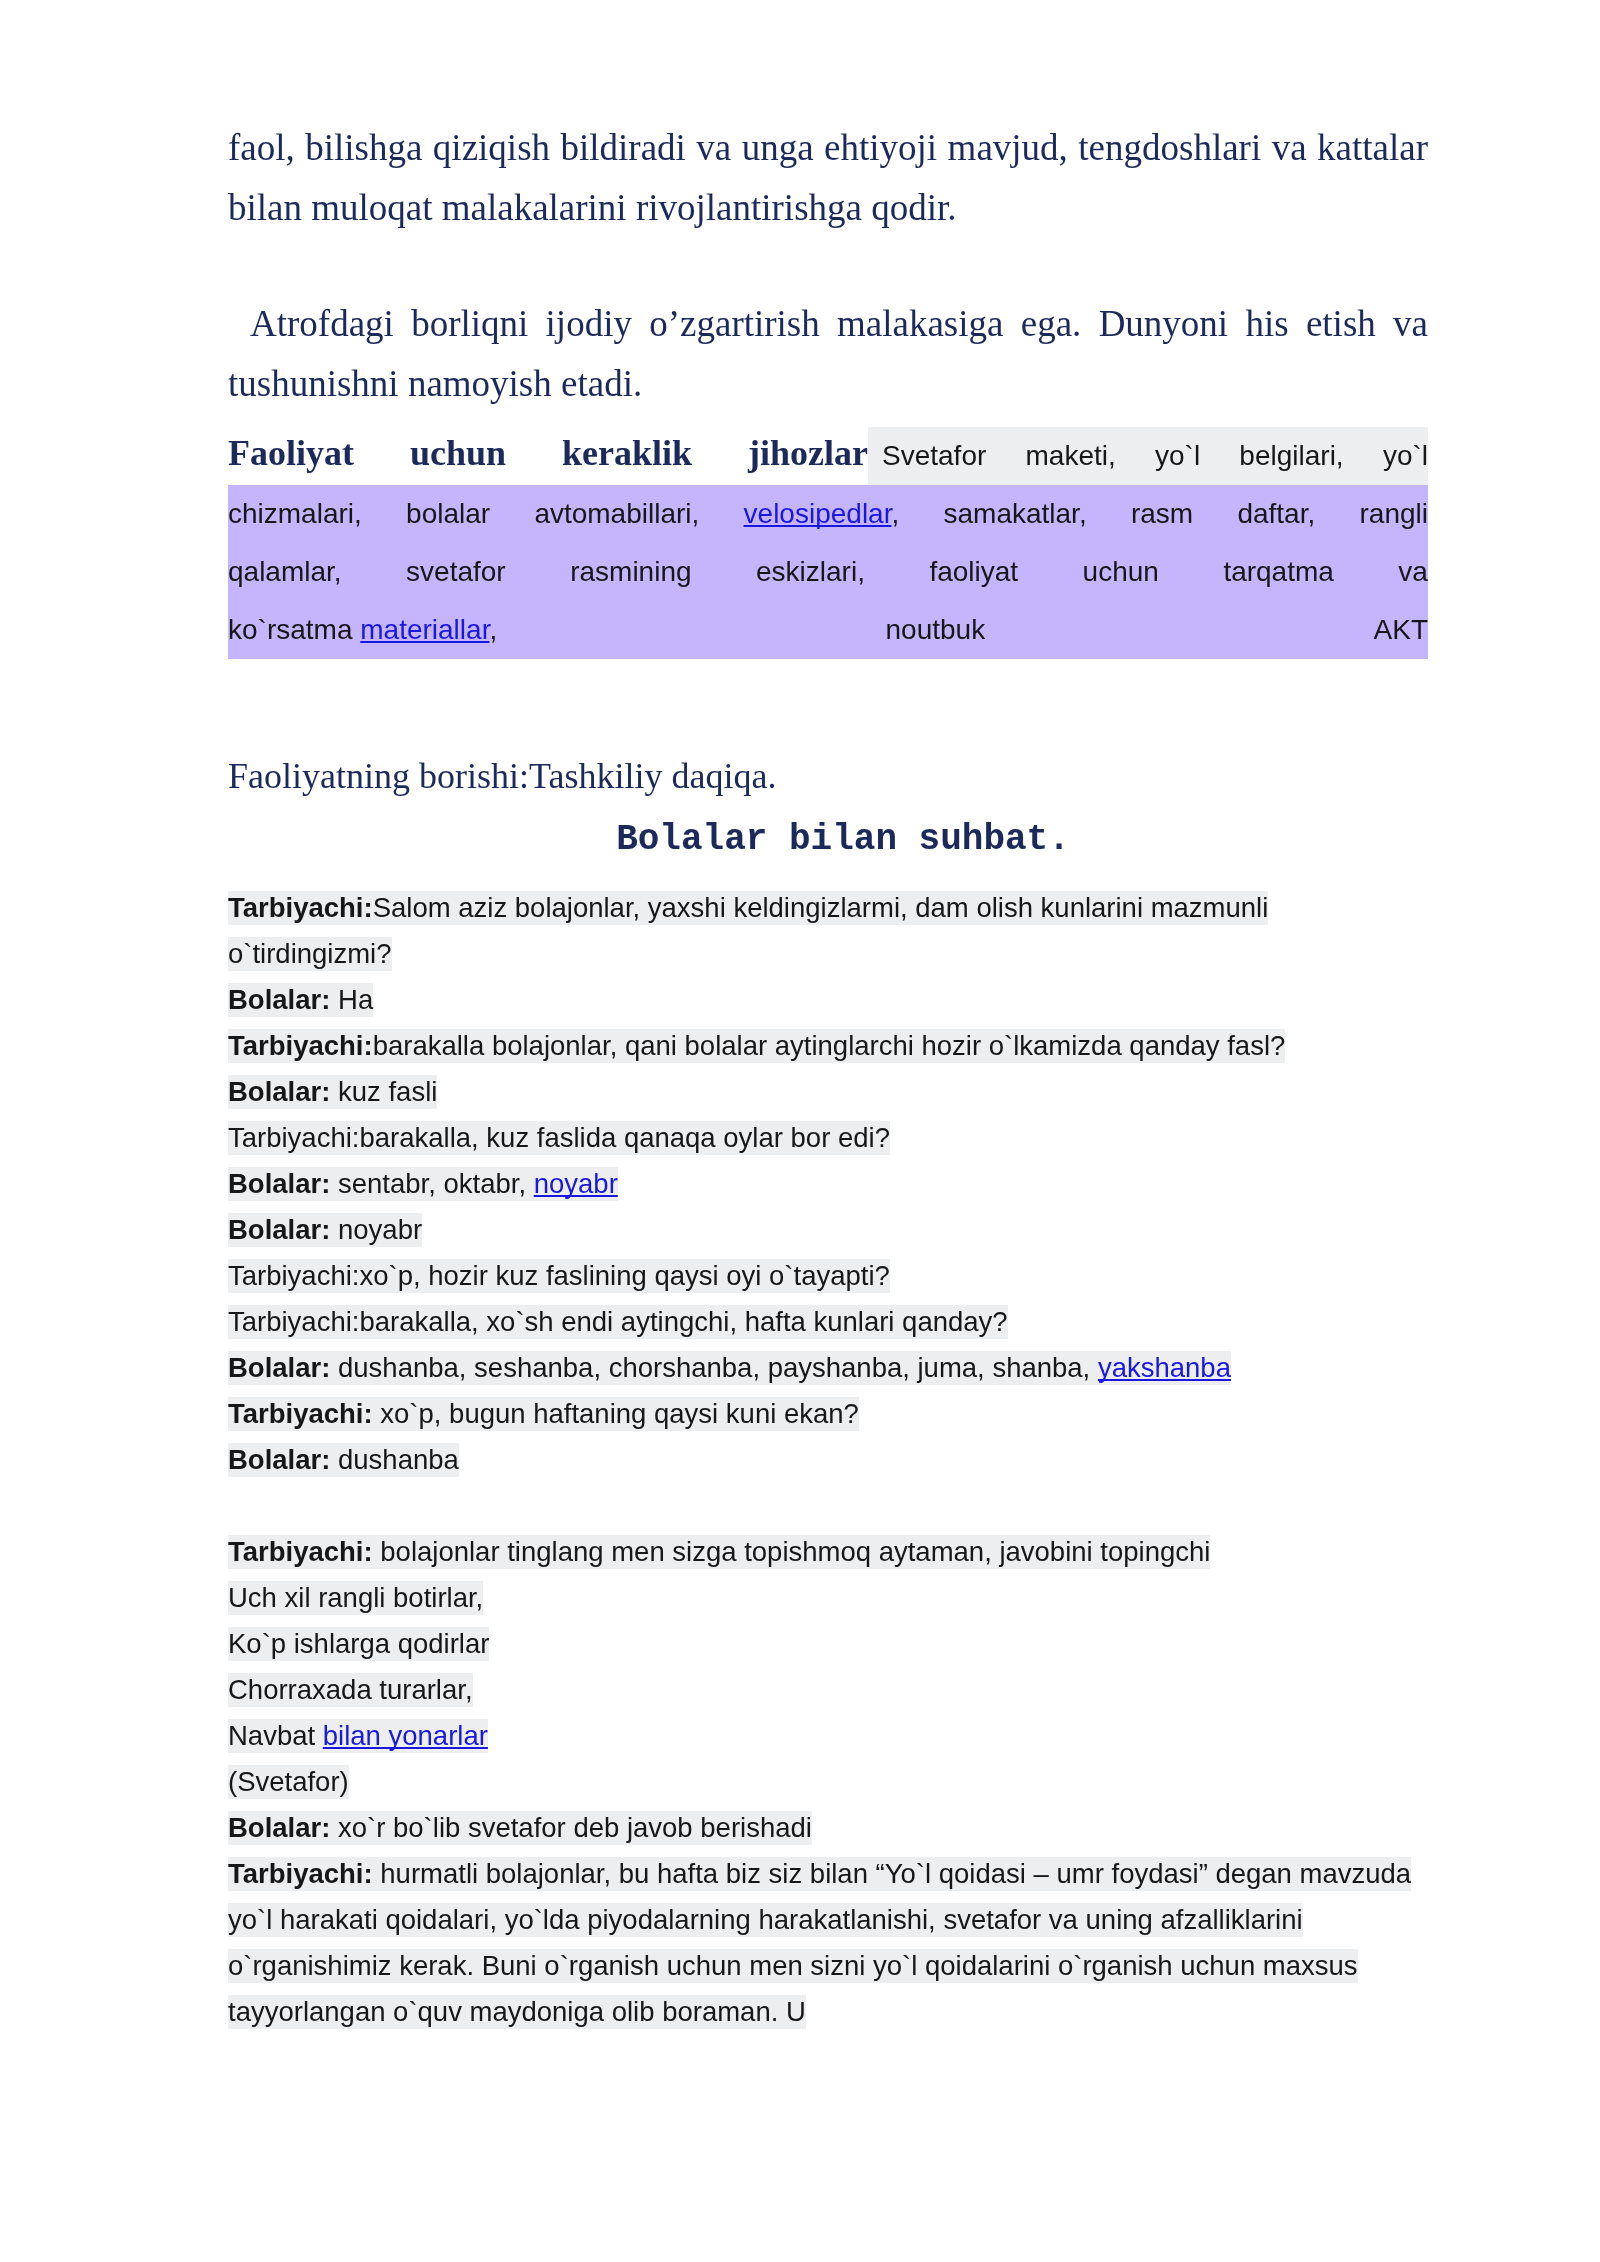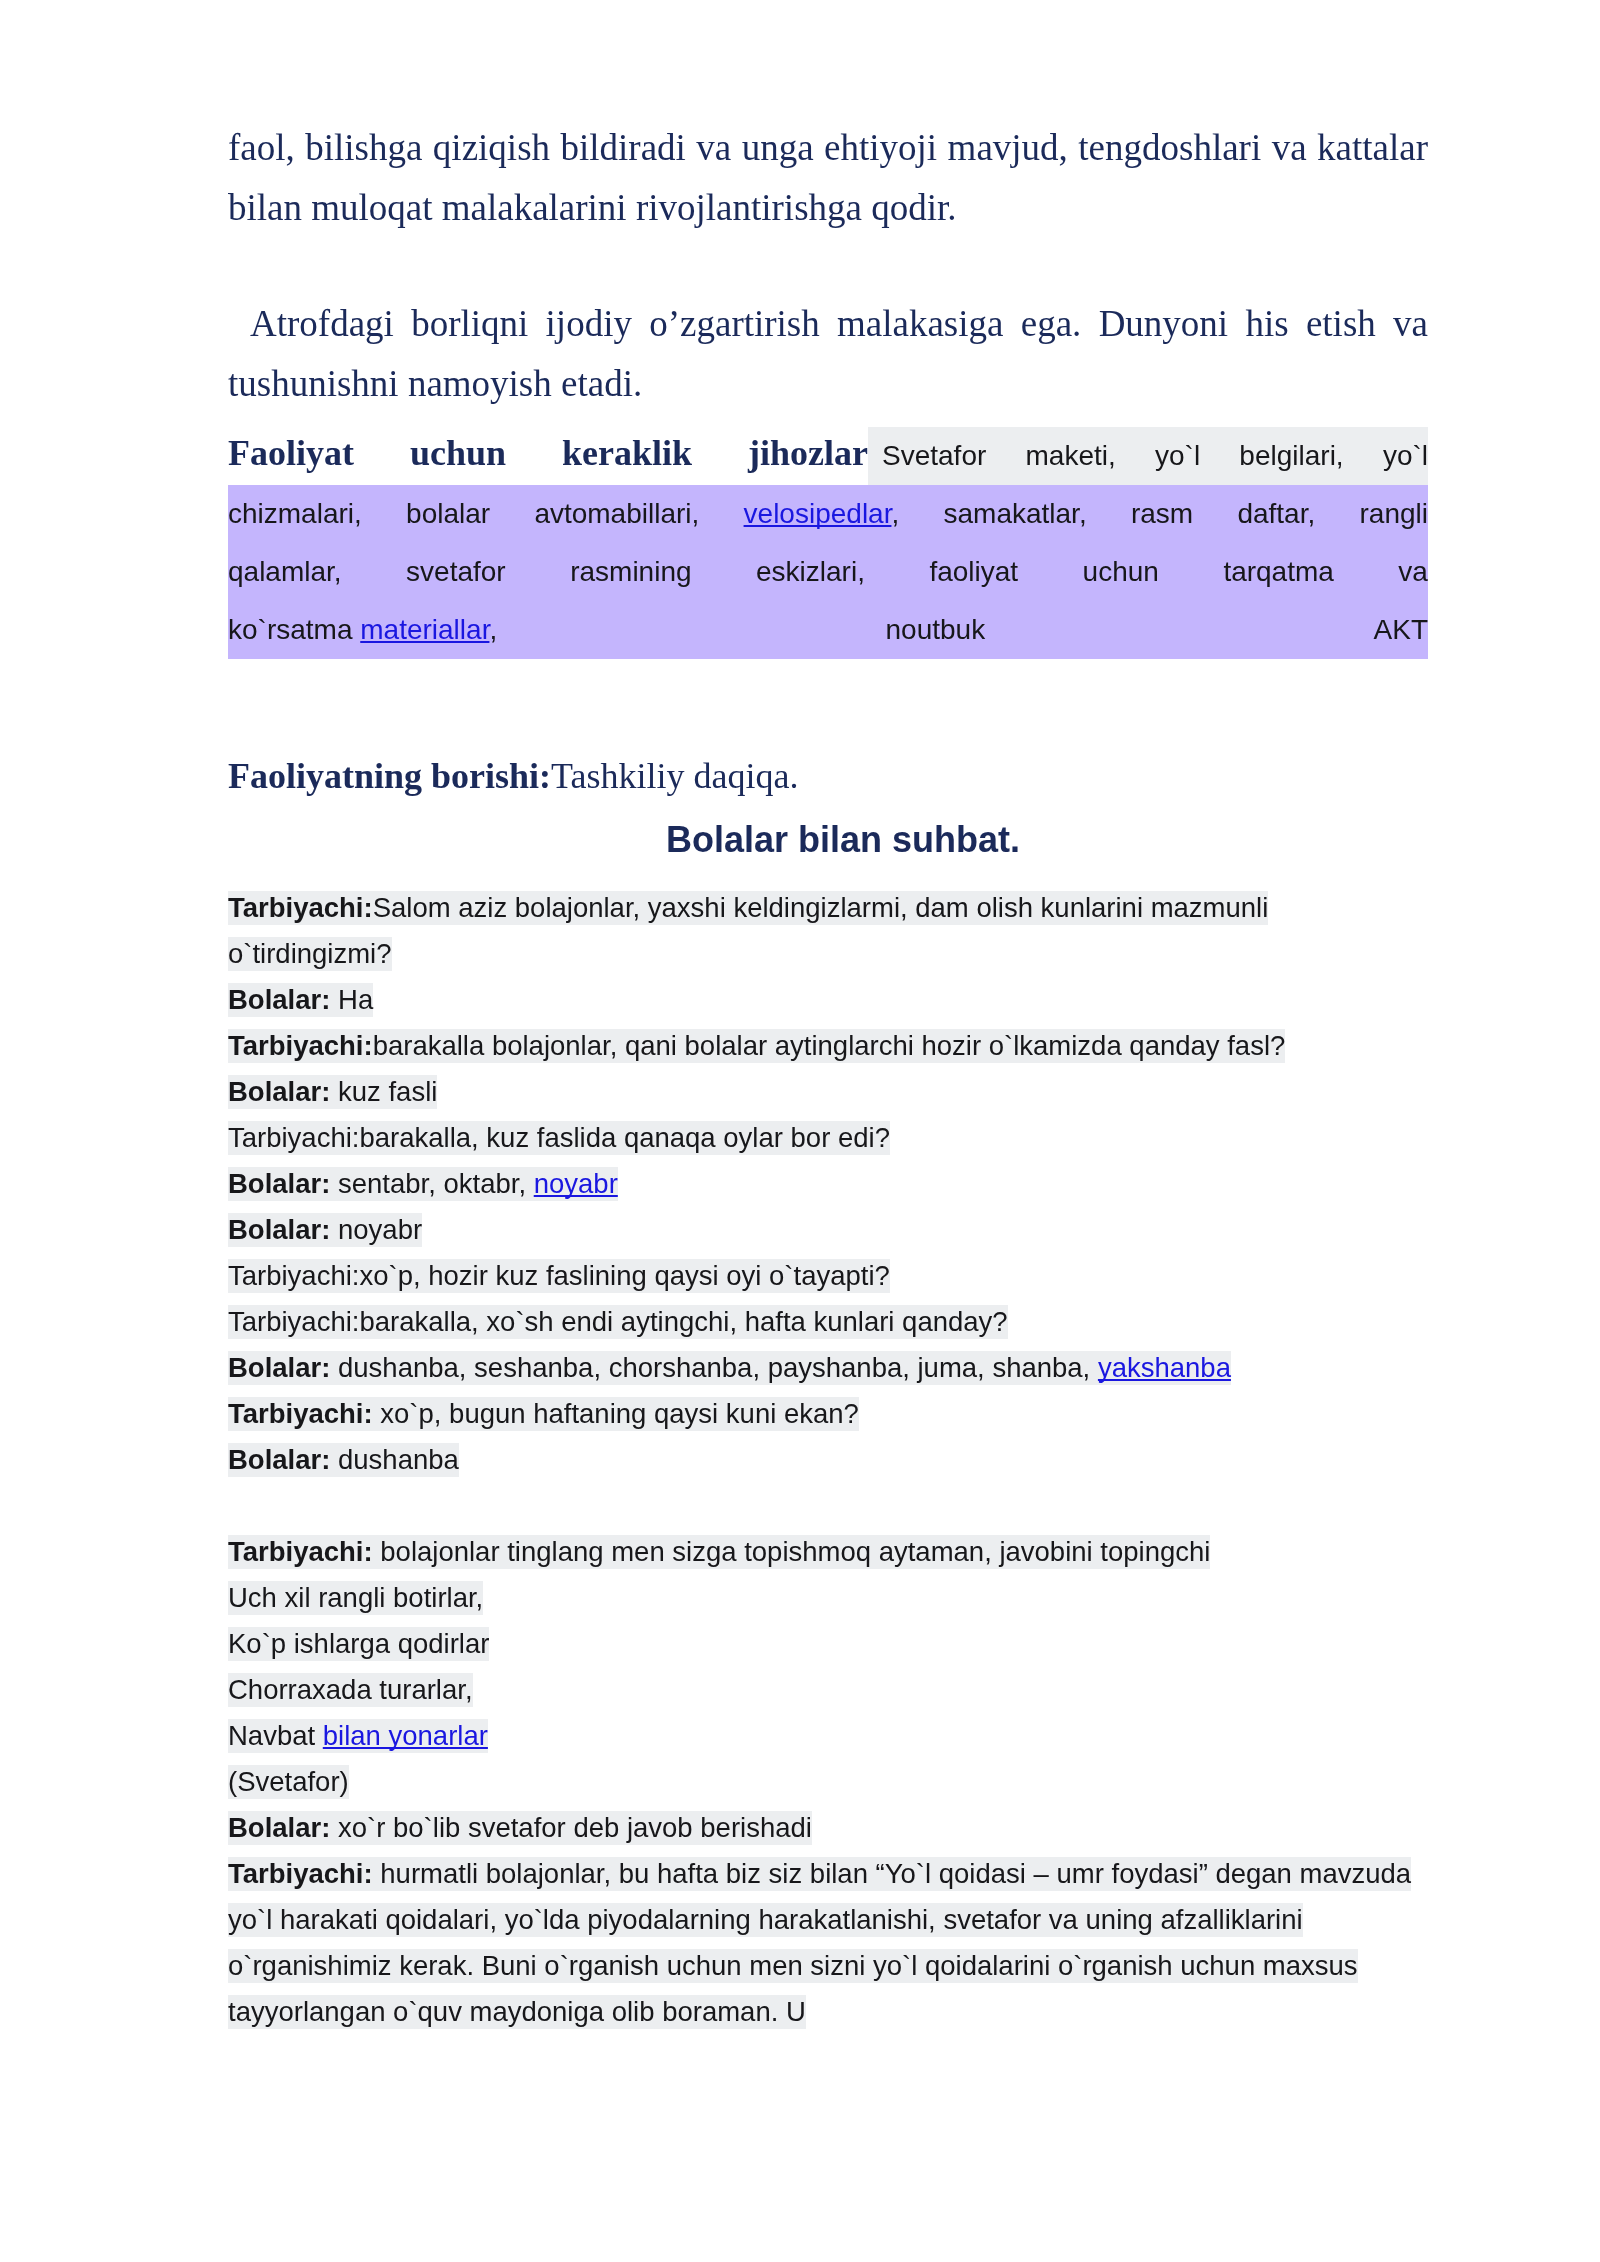--- a/index.html
+++ b/index.html
@@ -103,25 +103,25 @@
   }
 
   
   .sect-head {
     font-family: "Liberation Serif", "DejaVu Serif", serif;
     font-size: 36px;
     color: #1b2a5a;
     line-height: 1.5;
     margin: 0;
   }
-  .sect-head b { font-weight: bold; }
+  .sect-head b { font-weight: normal; }
   .sect-head .plain { font-weight: normal; }
 
   .center-head {
-    font-family: Liberation Sans, sans-serif;
+    font-family: Liberation Mono, monospace;
     font-size: 36px;
     font-weight: bold;
     color: #1b2a5a;
     text-align: center;
     line-height: 1.5;
     margin: 0;
     padding-left: 30px;
   }
 
   

